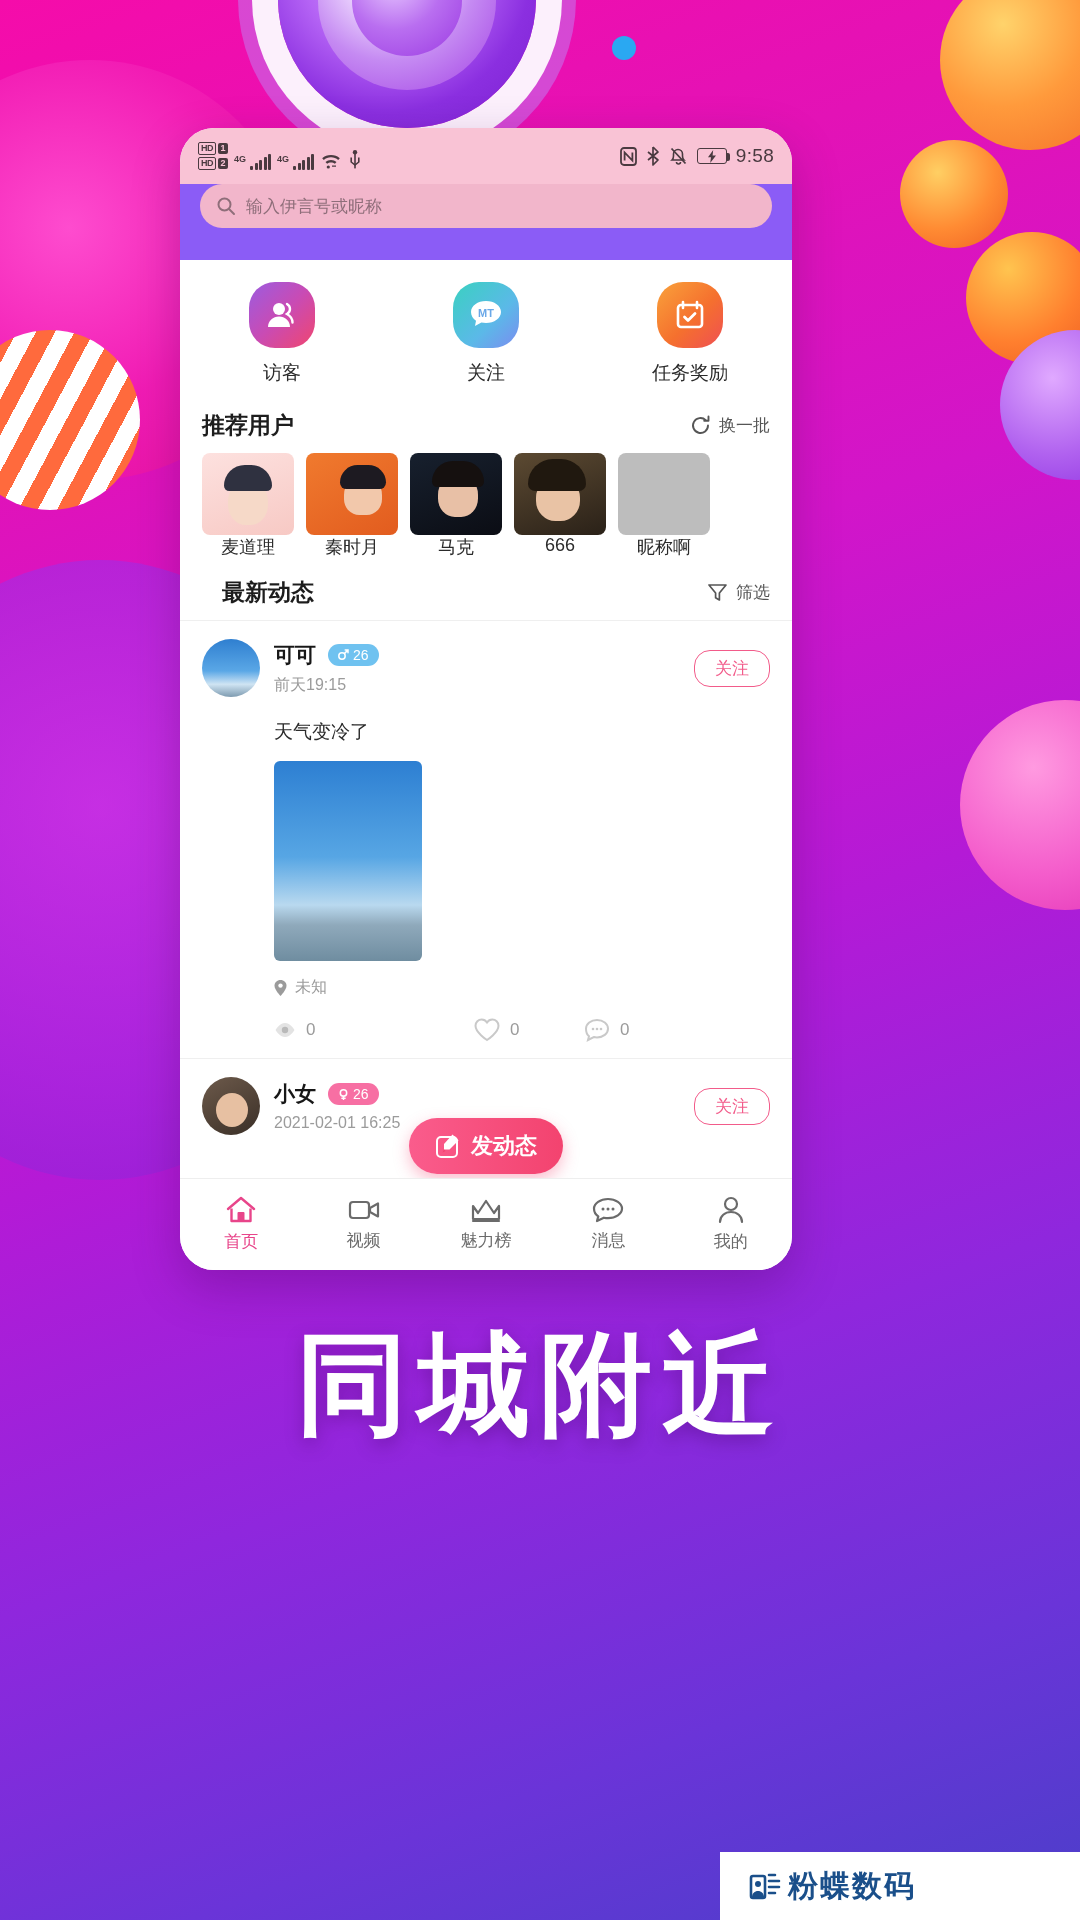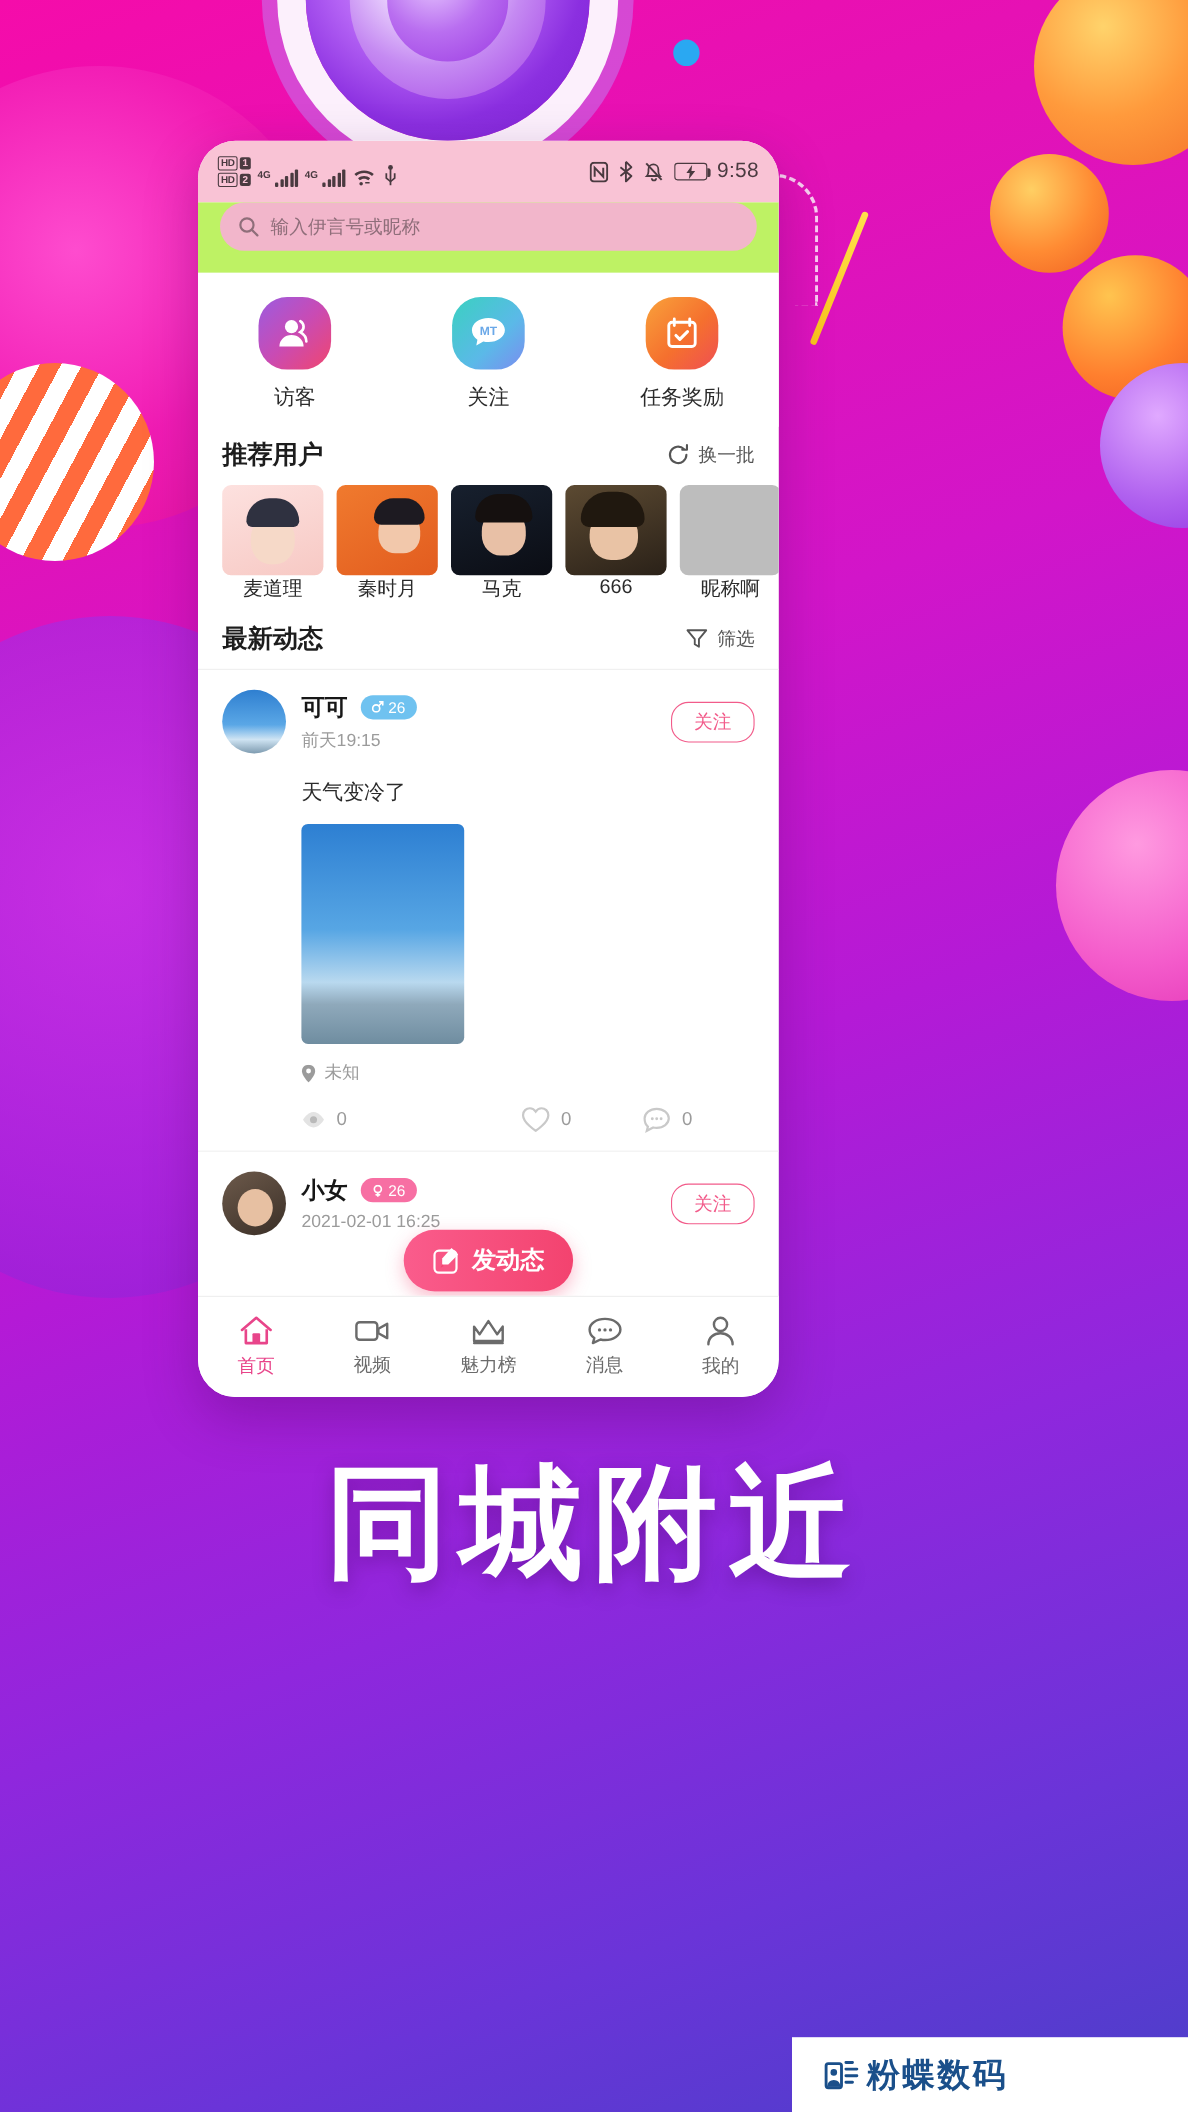--- a/index.html
+++ b/index.html
@@ -44,21 +44,21 @@
 
   .stick { position:absolute; left:760px; top:188px; width:6px; height:130px;
     background:linear-gradient(#ffe14d,#f9c21b); transform:rotate(22deg); border-radius:3px; }
 
   .dash-line { position:absolute; left:700px; top:158px; width:44px; height:120px;
     border-right:3px dashed rgba(255,255,255,.8); border-top:3px dashed rgba(255,255,255,.8);
     border-top-right-radius:40px; }
 
   
   .phone {
-    position:absolute; left:180px; top:128px; width:528px; height:1142px;
+    position:absolute; left:180px; top:128px; width:612px; height:1142px;
     background:#ffffff; border-radius:34px; overflow:hidden;
     box-shadow:0 18px 48px rgba(60,0,80,.28);
   }
 
   
   .statusbar {
     height:56px; background:#f9c3d5; display:flex; align-items:center;
     padding:0 18px; color:#4a3a40;
   }
   .sb-left { display:flex; align-items:flex-end; gap:6px; flex:1; }
@@ -76,21 +76,21 @@
   .bars i:nth-child(3){height:10px;} .bars i:nth-child(4){height:13px;}
   .bars i:nth-child(5){height:16px;}
   .sb-right { display:flex; align-items:center; gap:9px; }
   .battery { width:30px; height:16px; border:1.8px solid #4a3a40; border-radius:3px;
              position:relative; display:flex; align-items:center; justify-content:center; }
   .battery::after { content:""; position:absolute; right:-4px; top:4px; width:3px; height:8px;
              background:#4a3a40; border-radius:0 2px 2px 0; }
   .clock { font-size:19px; font-weight:500; letter-spacing:.3px; }
 
   
-  .searchwrap { background:#bef264; padding:0 20px 20px; }
+  .searchwrap { background:#8b5cf6; padding:0 20px 32px; }
   .searchbar { height:44px; background:#f2b6cb; border-radius:22px;
     display:flex; align-items:center; gap:10px; padding:0 16px; }
   .search-ph { color:#8f6e7a; font-size:17px; }
 
   
   .shortcuts { display:flex; padding:22px 0 14px; background:#fff; }
   .sc { flex:1; display:flex; flex-direction:column; align-items:center; gap:12px; }
   .sc-ic { width:66px; height:66px; border-radius:26px; display:flex;
            align-items:center; justify-content:center; }
   .sc-visitor { background:linear-gradient(135deg,#9b5ce0 0%,#c94bb4 50%,#f0466f 100%); }
@@ -349,21 +349,21 @@
     <div class="reco">
       <div class="reco-img av4"></div>
       <div class="reco-name">666</div>
     </div>
     <div class="reco">
       <div class="reco-img av5"></div>
       <div class="reco-name">昵称啊</div>
     </div>
   </div>
 
-  <div class="sec" style="padding-top:18px;">
+  <div class="sec" style="padding-top:18px;margin-left:20px;">
     <span class="sec-title">最新动态</span>
     <span class="sec-act">
       <span>
         <svg width="21" height="21" viewBox="0 0 21 21">
             <path d="M2 3h17l-6.6 8v7l-3.8-2.3V11z" fill="none" stroke="#555" stroke-width="1.7" stroke-linejoin="round"></path>
           </svg>
       </span>
       <span>筛选</span>
     </span>
   </div>

